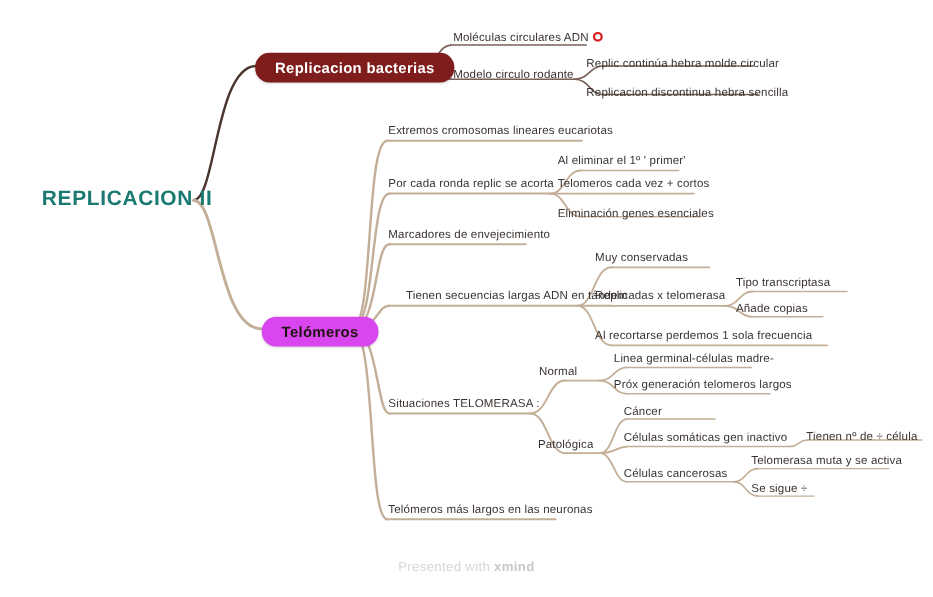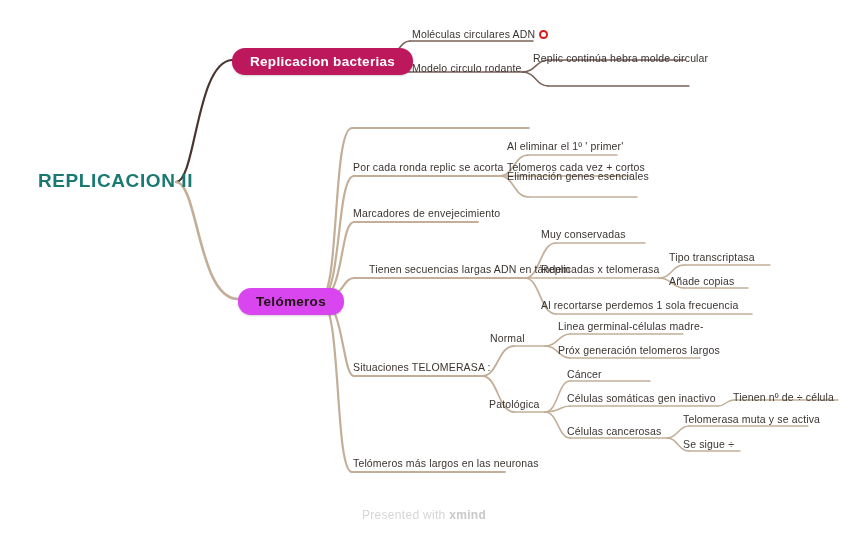--- a/index.html
+++ b/index.html
@@ -25,21 +25,21 @@
 
   
   .box{
     border-radius:13px;
     padding:6px 18px;
     font-size:13.5px;
     font-weight:700;
     letter-spacing:.3px;
     box-shadow:0 1px 2px rgba(0,0,0,.18);
   }
-  .box-dark{background:#be185d;color:#ffffff;}
+  .box-dark{background:#7f1d1d;color:#ffffff;}
   .box-tan{background:#d946ef;color:#1d1410;}
 
   
   .lbl{
     font-size:10.5px;
     color:#3a3330;
     letter-spacing:.15px;
   }
 
   .dot-icon{
@@ -149,26 +149,28 @@
 
   <div class="node box box-dark" style="left:232px;top:48px;">Replicacion bacterias</div>
 
   <div class="node box box-tan" style="left:238px;top:288px;">Telómeros</div>
 
   <div class="node lbl" style="left:412px;top:28px;">
     <span>Moléculas circulares ADN</span><span class="dot-icon"></span>
   </div>
   <div class="node lbl" style="left:412px;top:62px;">Modelo circulo rodante</div>
   <div class="node lbl" style="left:533px;top:52px;">Replic continúa hebra molde circular</div>
+  <div class="node lbl" style="left:533px;top:78px;">Replicacion discontinua hebra sencilla</div>
 
+  <div class="node lbl" style="left:353px;top:113px;">Extremos cromosomas lineares eucariotas</div>
 
   <div class="node lbl" style="left:353px;top:161px;">Por cada ronda replic se acorta</div>
   <div class="node lbl" style="left:507px;top:140px;">Al eliminar el 1º ' primer'</div>
   <div class="node lbl" style="left:507px;top:161px;">Telomeros cada vez + cortos</div>
-  <div class="node lbl" style="left:507px;top:170px;">Eliminación genes esenciales</div>
+  <div class="node lbl" style="left:507px;top:188px;">Eliminación genes esenciales</div>
 
   <div class="node lbl" style="left:353px;top:207px;">Marcadores de envejecimiento</div>
 
   <div class="node lbl" style="left:353px;top:263px;margin-left:16px;">Tienen secuencias largas ADN en tándem</div>
   <div class="node lbl" style="left:541px;top:228px;">Muy conservadas</div>
   <div class="node lbl" style="left:541px;top:263px;">Replicadas x telomerasa</div>
   <div class="node lbl" style="left:669px;top:251px;">Tipo transcriptasa</div>
   <div class="node lbl" style="left:669px;top:275px;">Añade copias</div>
   <div class="node lbl" style="left:541px;top:299px;">Al recortarse perdemos 1 sola frecuencia</div>
 

